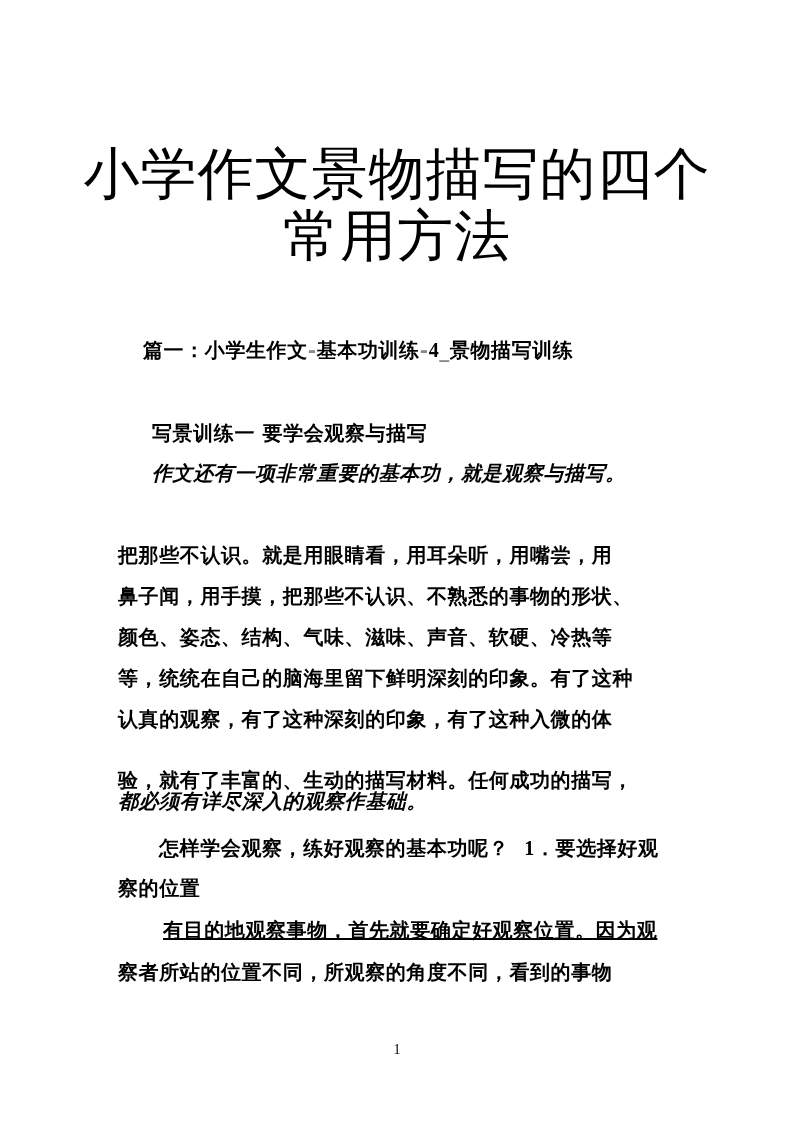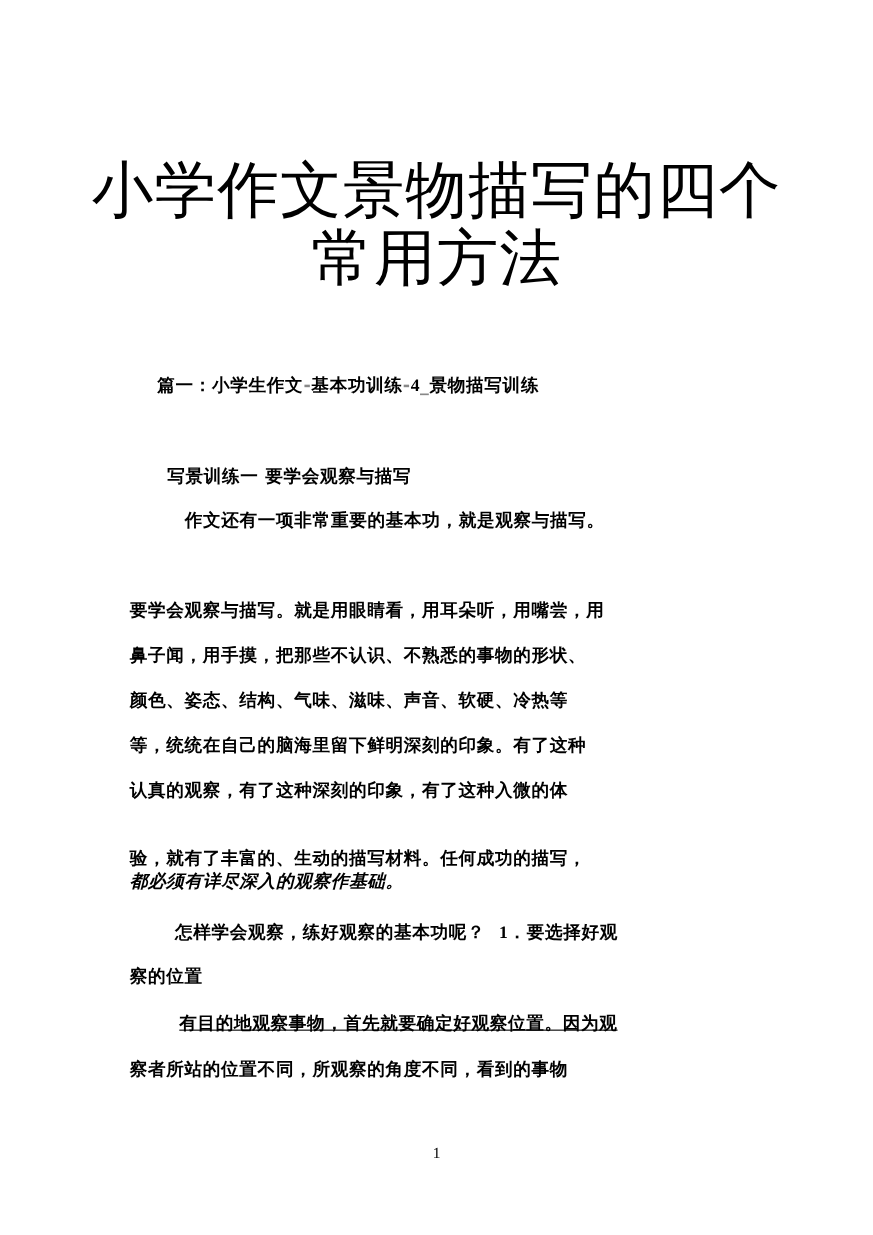--- a/index.html
+++ b/index.html
@@ -3,42 +3,42 @@
   <meta charset="utf-8">
   <style>
     html, body { margin: 0; padding: 0; background: #ffffff; }
     body { width: 794px; height: 1123px; position: relative; overflow: hidden;
            font-family: "DejaVu Serif", "Liberation Serif", serif; color: #000; }
     .page { position: absolute; left: 0; top: 0; width: 794px; height: 1123px; background: #fff; }
     .title { position: absolute; left: 0; width: 794px; text-align: center;
              font-family: "DejaVu Serif", "Liberation Serif", serif; font-size: 56px; line-height: 60px; font-weight: normal; letter-spacing: 1px; }
     .t1 { top: 144px; }
     .t2 { top: 206px; text-align: center; }
-    .line { position: absolute; font-size: 16px; line-height: 24px; white-space: nowrap; font-weight: bold;
+    .line { position: absolute; font-size: 20px; line-height: 24px; white-space: nowrap; font-weight: bold;
             font-family: "DejaVu Sans", "Liberation Sans", sans-serif; letter-spacing: 0.6px; }
     .dash { color: #888; }
     .num { font-family: "Liberation Serif", serif; font-weight: bold; }
     .pagenum { position: absolute; top: 1042px; left: 0; width: 794px; text-align: center;
                font-family: "Liberation Serif", serif; font-size: 14px; }
   </style>
 </head>
 <body>
 
 <div class="page">
   <div class="title t1">小学作文景物描写的四个</div>
   <div class="title t2">常用方法</div>
 
   <div class="line" style="top:338px; left:143px;">
     <span>篇一：小学生作文</span><span class="dash">-</span><span>基本功训练</span><span class="dash">-</span><span class="num">4</span><span class="dash">_</span><span>景物描写训练</span>
   </div>
 
   <div class="line" style="top:421px; left:152px;">写景训练一  要学会观察与描写</div>
 
-  <div class="line" style="top:461px; left:168px;">作文还有一项非常重要的基本功，就是观察与描写。</div>
-  <div class="line" style="top:543px; left:118px;">要学会观察与描写。就是用眼睛看，用耳朵听，用嘴尝，用</div>
+  <div class="line" style="top:461px; left:152px;font-style:italic;">作文还有一项非常重要的基本功，就是观察与描写。</div>
+  <div class="line" style="top:543px; left:118px;">把那些不认识。就是用眼睛看，用耳朵听，用嘴尝，用</div>
   <div class="line" style="top:584px; left:118px;">鼻子闻，用手摸，把那些不认识、不熟悉的事物的形状、</div>
   <div class="line" style="top:625px; left:118px;">颜色、姿态、结构、气味、滋味、声音、软硬、冷热等</div>
   <div class="line" style="top:666px; left:118px;">等，统统在自己的脑海里留下鲜明深刻的印象。有了这种</div>
   <div class="line" style="top:707px; left:118px;">认真的观察，有了这种深刻的印象，有了这种入微的体</div>
   <div class="line" style="top:768px; left:118px;text-align:center;">验，就有了丰富的、生动的描写材料。任何成功的描写，</div>
   <div class="line" style="top:789px; left:118px;font-style:italic;">都必须有详尽深入的观察作基础。</div>
 
   <div class="line" style="top:836px; left:159px;">
     <span>怎样学会观察，练好观察的基本功呢？</span>&nbsp;&nbsp;<span class="num">1．</span><span>要选择好观</span>
   </div>

